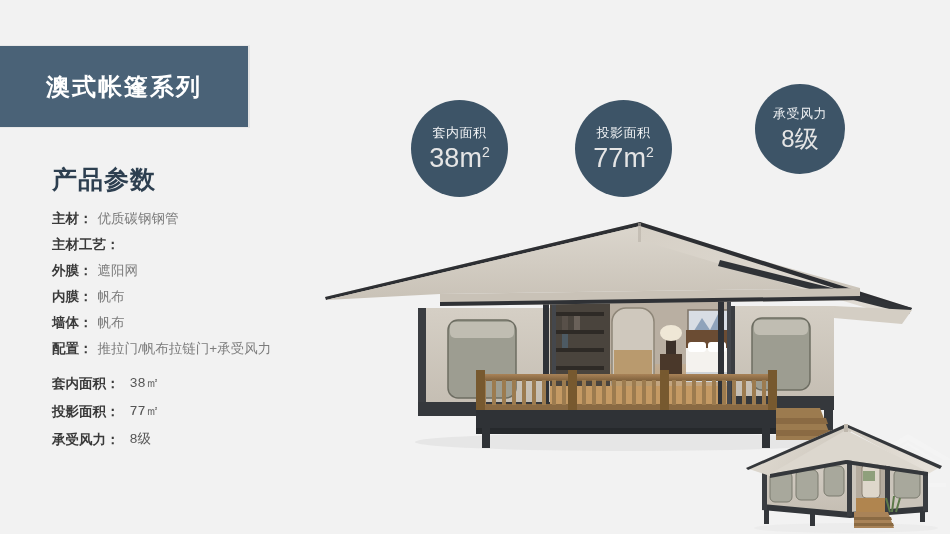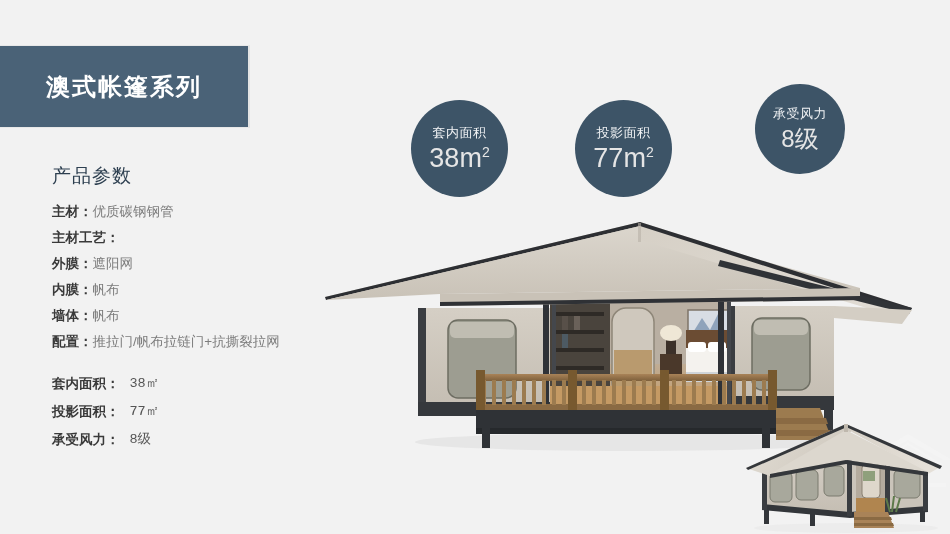--- a/index.html
+++ b/index.html
@@ -34,35 +34,35 @@
     font-size: 24px;
     font-weight: bold;
     letter-spacing: 2px;
     white-space: nowrap;
   }
 
   
   .spec-panel { position: absolute; left: 52px; top: 163px; width: 300px; }
   .section-heading {
     color: #2d3f50;
-    font-size: 19px;
-    font-weight: normal;
+    font-size: 25px;
+    font-weight: bold;
     letter-spacing: 1px;
     margin-bottom: 10px;
   }
   .spec-list { list-style: none; }
   .spec-row {
     display: flex;
     align-items: baseline;
     font-size: 13.5px;
     line-height: 26px;
     white-space: nowrap;
   }
   .spec-label { color: #3a3a3a; font-weight: bold; }
-  .spec-value { color: #7c7c7c; }
+  .spec-value { color: #7c7c7c; margin-left: 5px; }
 
   .spec-panel-2 { position: absolute; left: 52px; top: 370px; width: 300px; }
   .spec-row-2 { display: flex; align-items: flex-end; font-size: 13.5px; line-height: 28px; white-space: nowrap; }
   .spec-row-2 .spec-label { color: #3a3a3a; font-weight: bold; }
   .spec-row-2 .spec-value { color: #555; margin-left: 10px; font-weight: normal; font-family: Liberation Mono, monospace; }
 
   
   .badge {
     position: absolute;
     border-radius: 50%;
@@ -145,21 +145,21 @@
       <li class="spec-row">
         <span class="spec-label">内膜：</span>
         <span class="spec-value">帆布</span>
       </li>
       <li class="spec-row">
         <span class="spec-label">墙体：</span>
         <span class="spec-value">帆布</span>
       </li>
       <li class="spec-row">
         <span class="spec-label">配置：</span>
-        <span class="spec-value">推拉门/帆布拉链门+抗撕裂拉网</span>
+        <span class="spec-value">推拉门/帆布拉链门+承受风力</span>
       </li>
     </ul>
   </div>
 
   <div class="spec-panel-2">
     <ul class="spec-list">
       <li class="spec-row-2">
         <span class="spec-label">套内面积：</span>
         <span class="spec-value">38㎡</span>
       </li>

